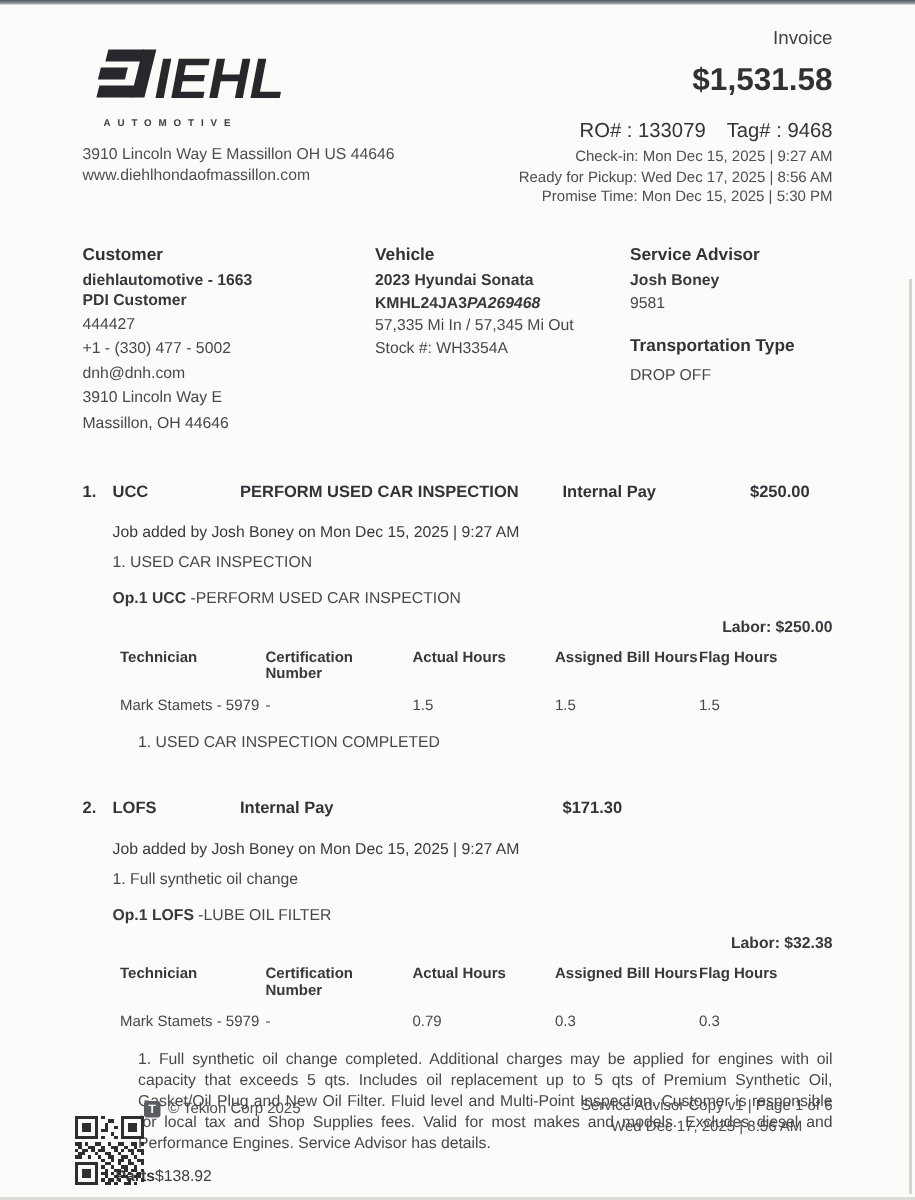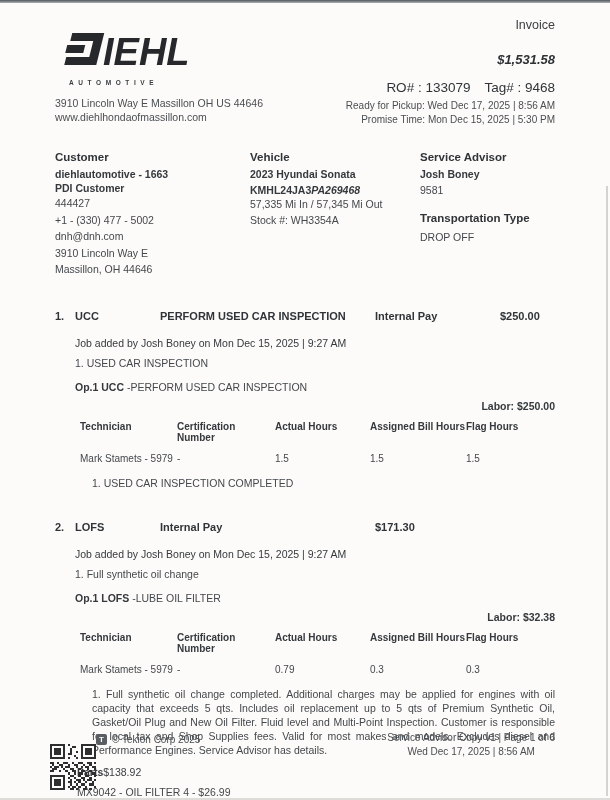--- a/index.html
+++ b/index.html
@@ -20,21 +20,21 @@
   
   .header { display: flex; justify-content: space-between; padding-top: 14px; }
   .brand { margin-top: 16px; }
   .brand-logo svg { display: block; }
   .brand-tagline { font-size: 6.5px; font-weight: bold; letter-spacing: 4.6px; color: #3a3e41; margin: 5px 0 0 14px; }
   .brand-address { font-size: 10.5px; color: #4a4e52; margin-top: 11px; line-height: 13.5px; }
   .brand-website { font-size: 10.5px; color: #4a4e52; line-height: 13.5px; }
 
   .inv-block { text-align: right; padding-top: 4px; }
   .inv-label { font-size: 12.5px; color: #3c4044; }
-  .inv-total { font-size: 13px; font-weight: bold; color: #2e3235; margin-top: 20px; font-style: italic; }
+  .inv-total { font-size: 21px; font-weight: bold; color: #2e3235; margin-top: 10px; }
   .inv-ro-line { font-size: 13.5px; font-weight: normal; color: #303438; margin-top: 13px; }
   .inv-ro-line .gap { display: inline-block; width: 14px; }
   .inv-dates { margin-top: 4px; font-size: 10px; color: #4a4e52; line-height: 13.5px; }
 
   
   .info { display: flex; margin-top: 25px; }
   .col-customer { flex: 0 0 195px; }
   .col-vehicle  { flex: 0 0 170px; }
   .col-advisor  { flex: 1; }
   .info h3 { font-size: 11.5px; font-weight: bold; color: #303438; margin-bottom: 5px; }
@@ -101,20 +101,21 @@
       <div class="brand-website">www.diehlhondaofmassillon.com</div>
     </div>
 
     <div class="inv-block">
       <div class="inv-label">Invoice</div>
       <div class="inv-total">$1,531.58</div>
       <div class="inv-ro-line">
         <span>RO# : 133079</span><span class="gap"></span><span>Tag# : 9468</span>
       </div>
       <div class="inv-dates">
+        <div>Check-in: Mon Dec 15, 2025 | 9:27 AM</div>
         <div>Ready for Pickup: Wed Dec 17, 2025 | 8:56 AM</div>
         <div>Promise Time: Mon Dec 15, 2025 | 5:30 PM</div>
       </div>
     </div>
   </div>
 
   <div class="info">
     <div class="col-customer">
       <h3>Customer</h3>
       <div class="ln b tight">diehlautomotive - 1663</div>

